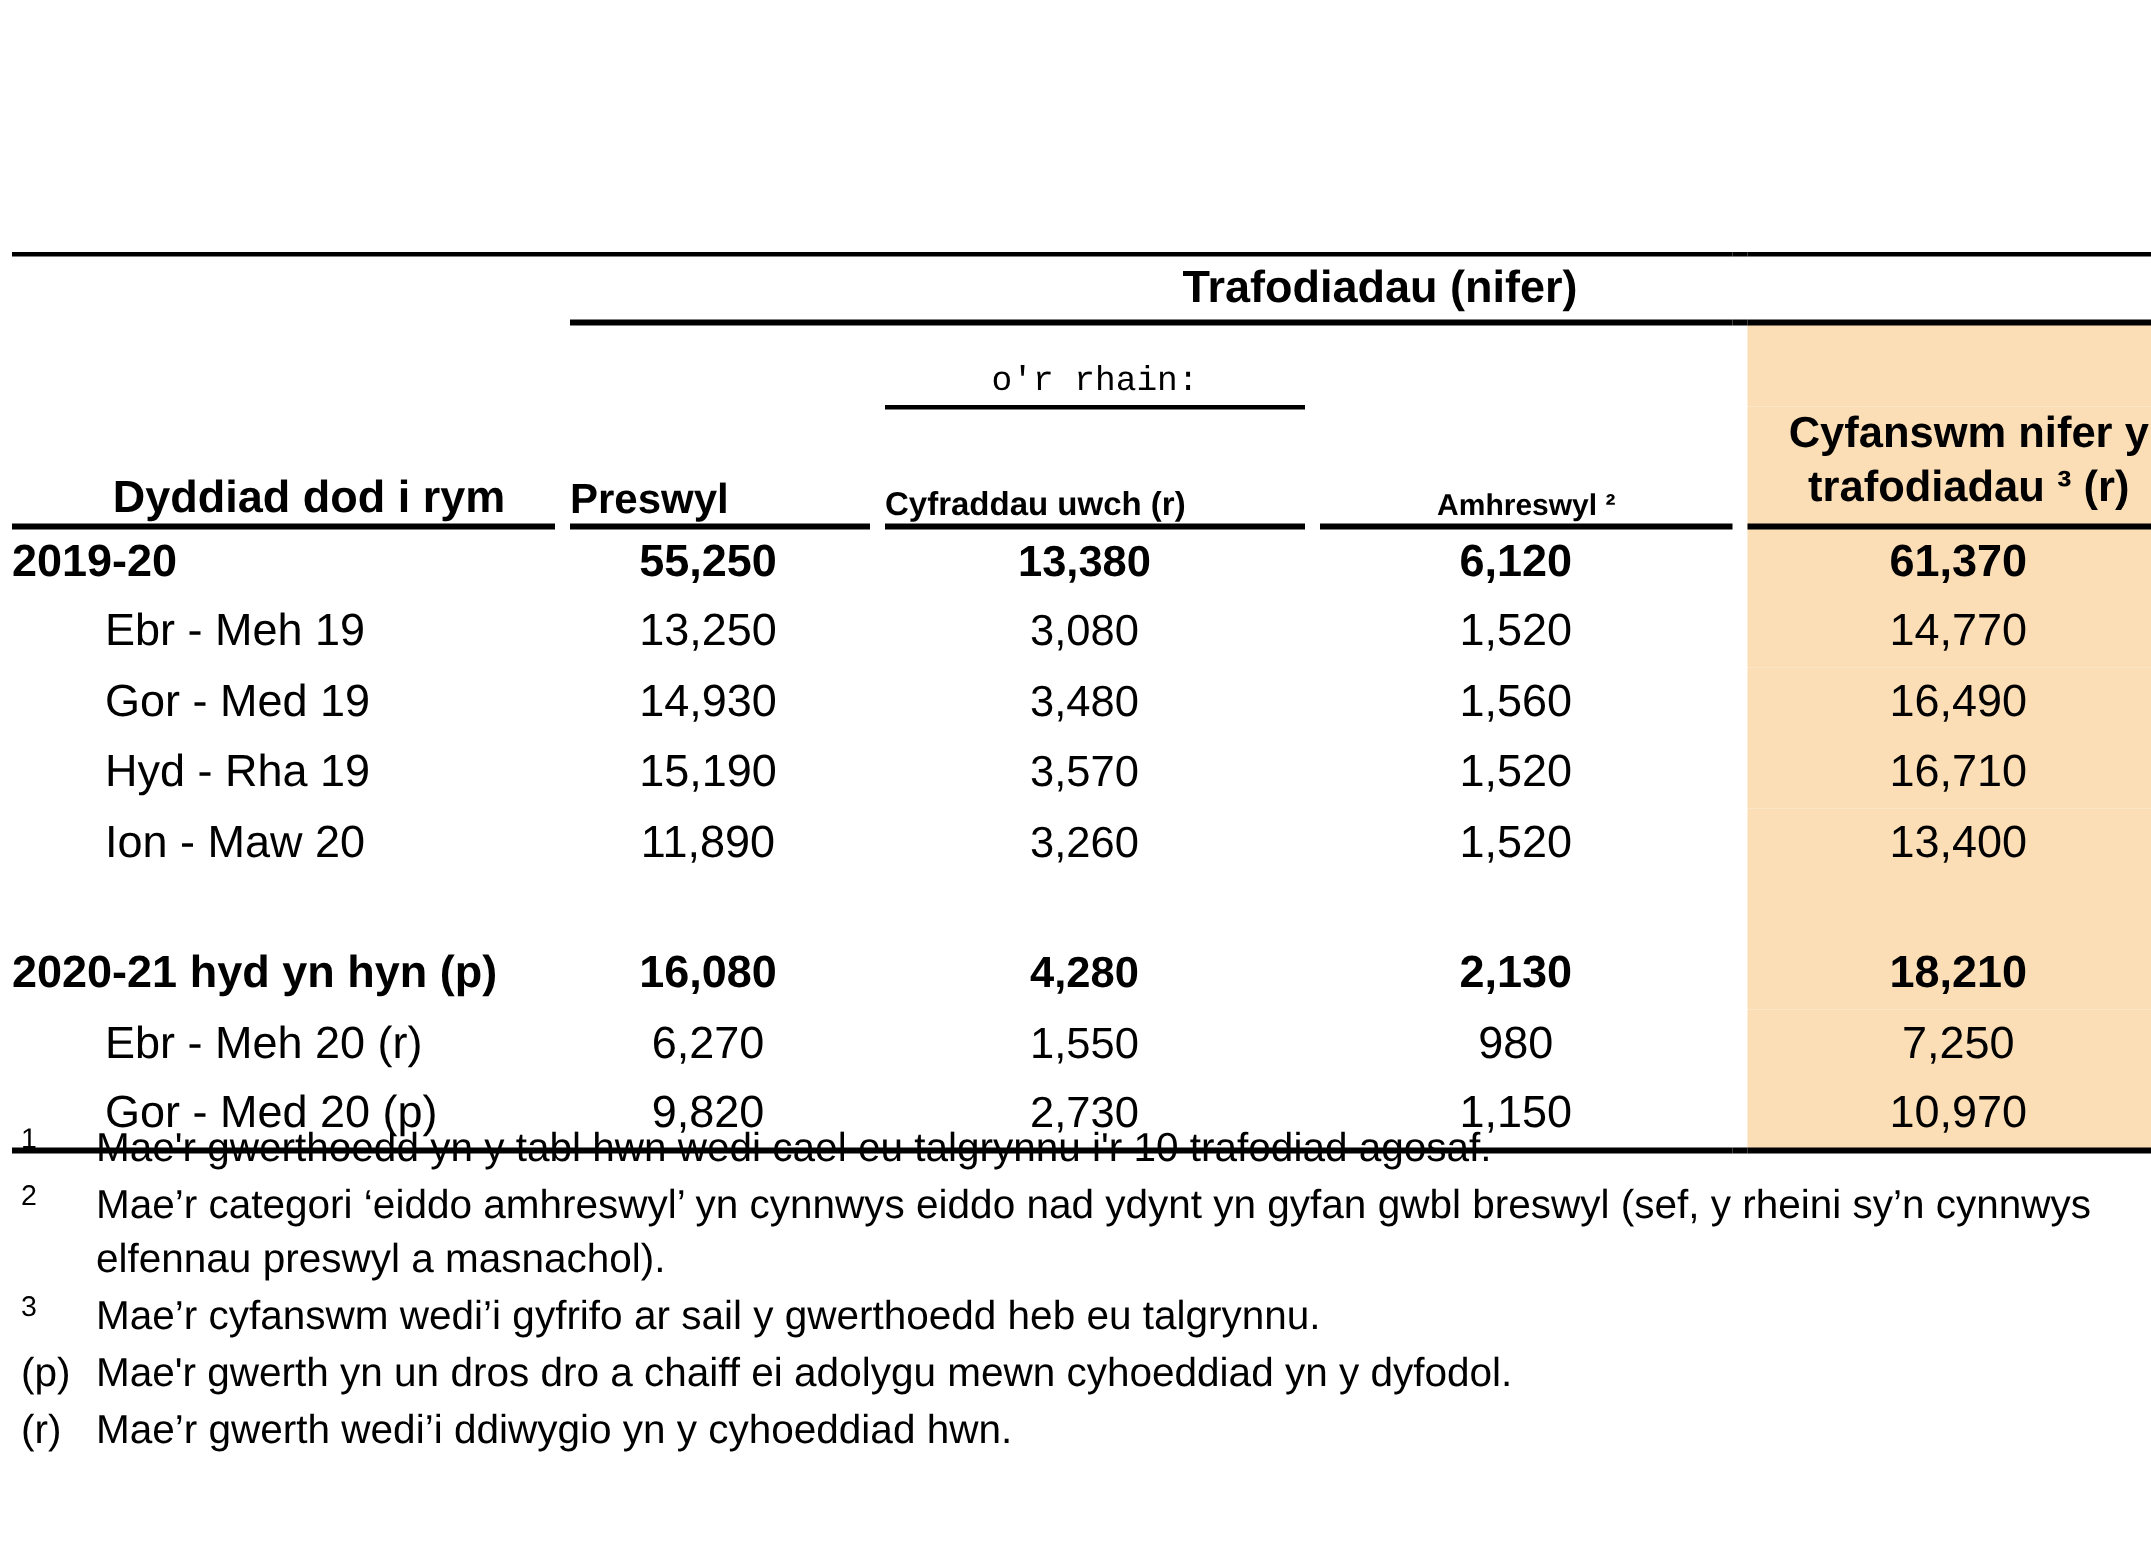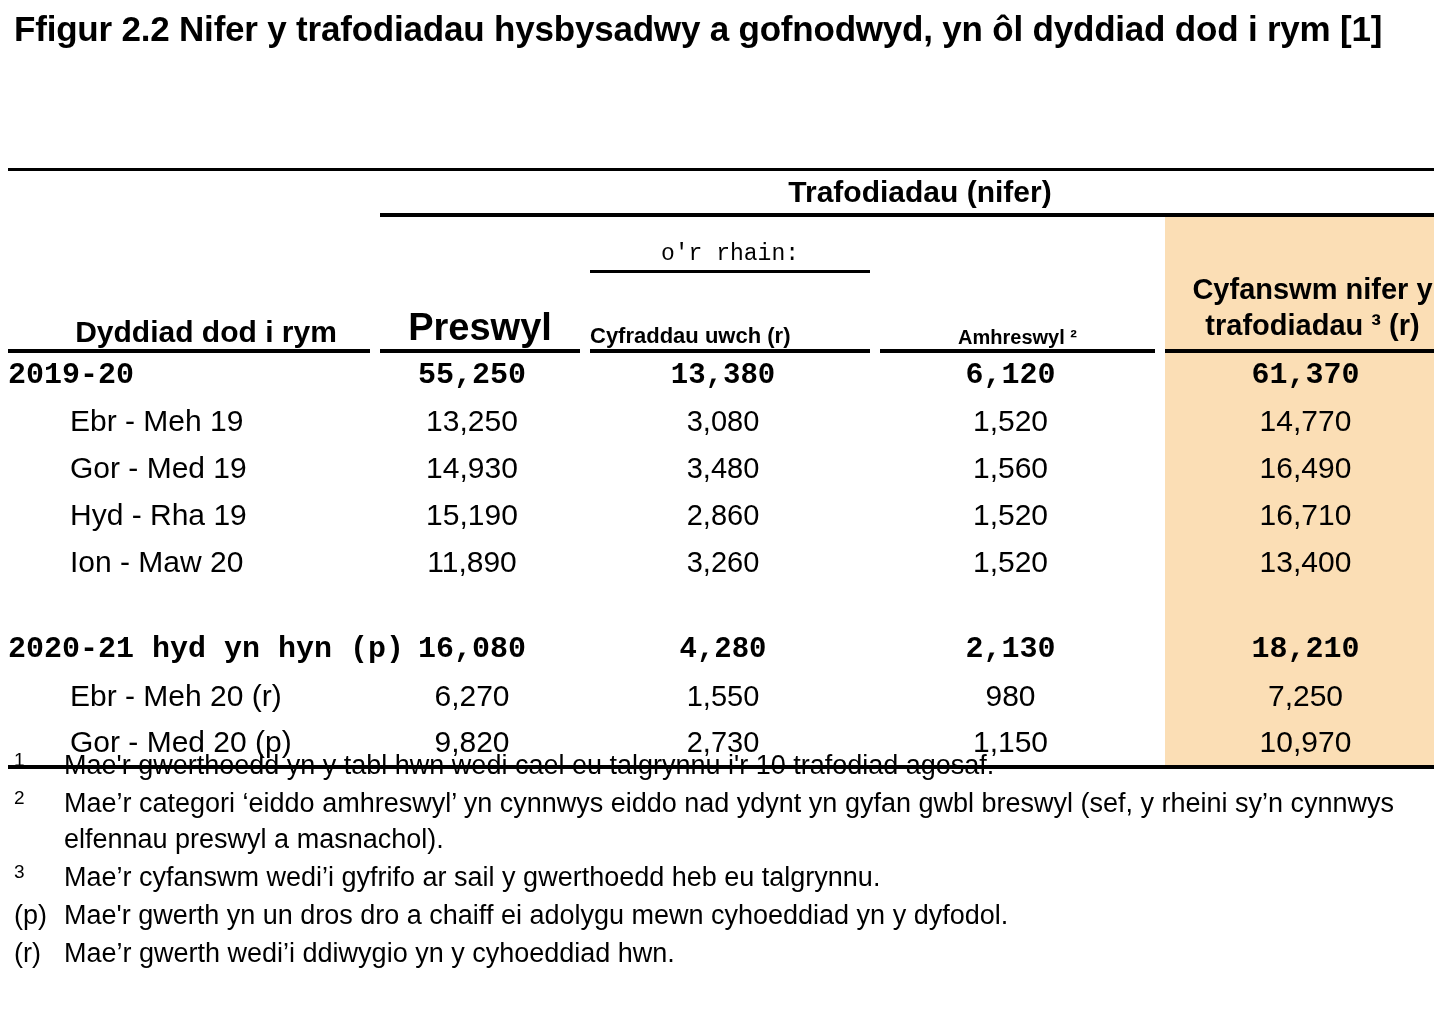--- a/index.html
+++ b/index.html
@@ -114,22 +114,21 @@
   }
   .col-head td.spacer {
     border-bottom: none;
   }
   .col-head .h-date {
     text-align: center;
     font-size: 30px;
     padding-left: 34px;
   }
   .col-head .h-res {
-    text-align: center;
-    font-size: 38px;
+    font-size: 28px;
   }
   .col-head .h-high {
     text-align: left;
     font-size: 22px;
   }
   .col-head .h-nonres {
     text-align: center;
     font-size: 20px;
   }
   .col-head .h-total {
@@ -170,21 +169,21 @@
   .num {
     text-align: center;
     padding-right: 10px;
     white-space: nowrap;
   }
   .num.v-res { padding-right: 16px; }
   .num.v-high { padding-right: 14px; }
   .num.v-nonres { padding-right: 14px; }
   .num.v-total { padding-right: 14px; }
 
-  .bold { font-weight: bold; font-family: Liberation Mono, monospace; }
+  .bold { font-weight: bold; }
 
   
   .hl { background: #FBDEB5; }
 
   
   .footnotes {
     position: absolute;
     left: 8px;
     top: 748px;
     width: 1420px;
@@ -214,21 +213,20 @@
   }
   .fn .fn-text {
     flex: 1 1 auto;
   }
 </style>
 </head>
 <body>
 
 <div class="page">
 
-  <div class="fig-title">Ffigur 2.2  Nifer y trafodiadau hysbysadwy a gofnodwyd, yn ôl dyddiad dod i rym [1]</div>
 
   <div class="table-wrap">
     <table class="data">
       <colgroup>
         <col class="c-date">
         <col class="gap">
         <col class="c-res">
         <col class="gap">
         <col class="c-high">
         <col class="gap">
@@ -308,21 +306,21 @@
             <td class=""></td>
             <td class="num v-nonres">1,560</td>
             <td class=""></td>
             <td class="num v-total hl">16,490</td>
           </tr>
           <tr class="drow">
             <td class="c-label indent">Hyd - Rha 19</td>
             <td class=""></td>
             <td class="num v-res">15,190</td>
             <td class=""></td>
-            <td class="num v-high">2,860</td>
+            <td class="num v-high">3,570</td>
             <td class=""></td>
             <td class="num v-nonres">1,520</td>
             <td class=""></td>
             <td class="num v-total hl">16,710</td>
           </tr>
           <tr class="drow">
             <td class="c-label indent">Ion - Maw 20</td>
             <td class=""></td>
             <td class="num v-res">11,890</td>
             <td class=""></td>

